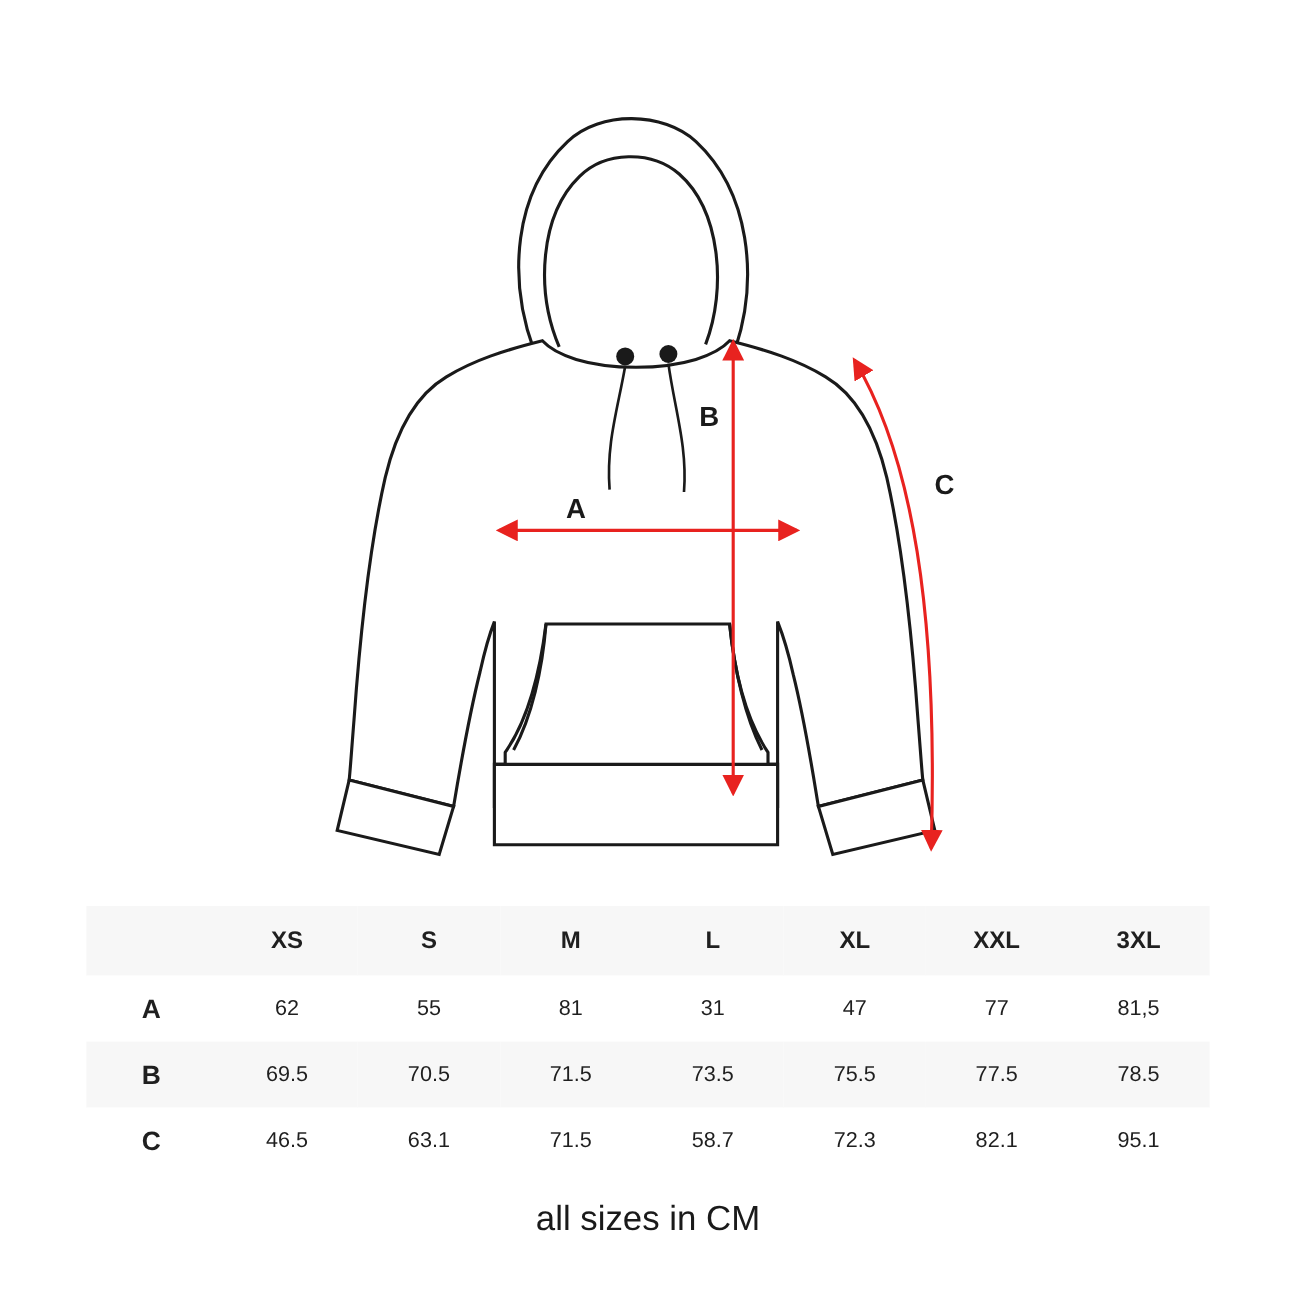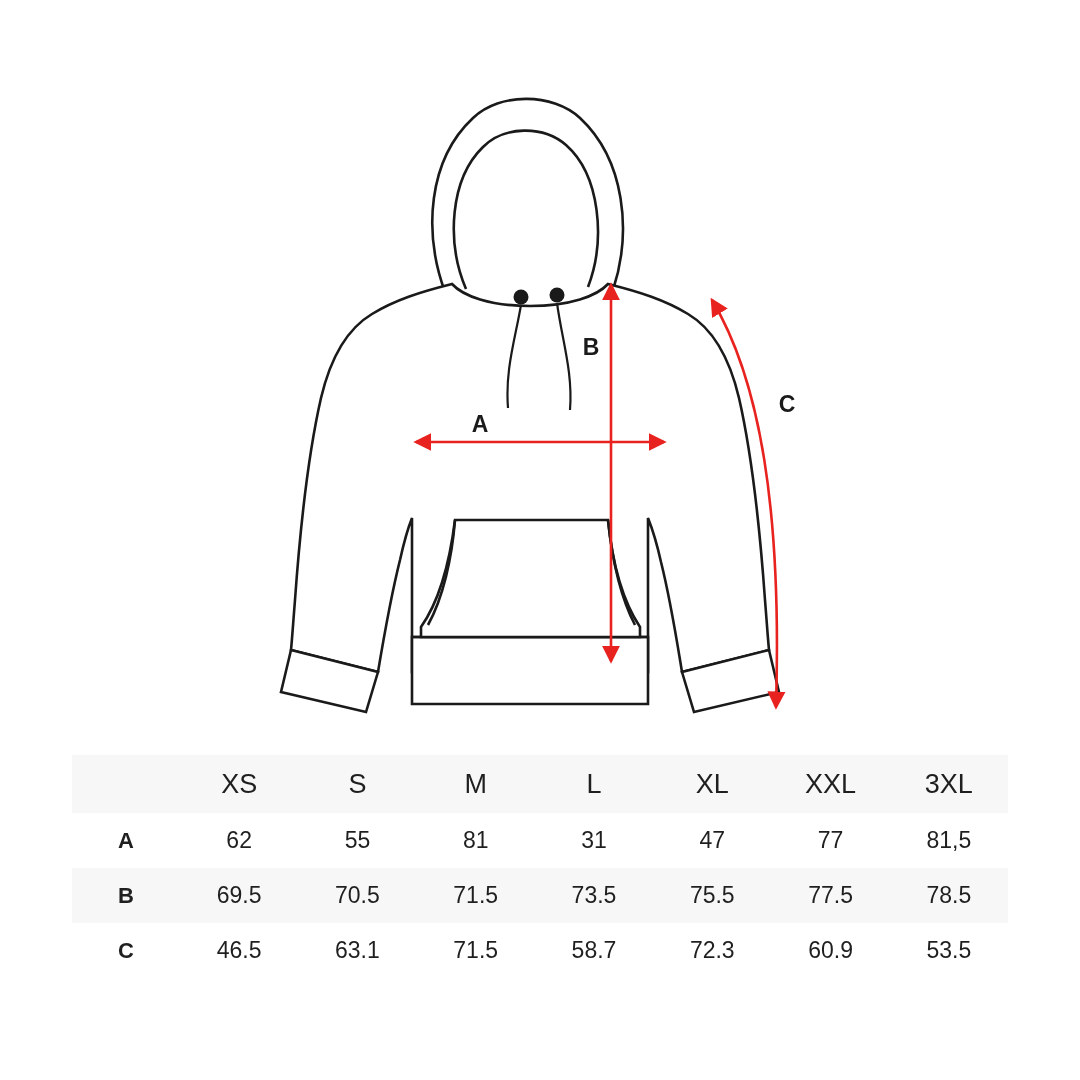--- a/index.html
+++ b/index.html
@@ -39,30 +39,30 @@
     width: 936px;
   }
   table.size-table {
     width: 936px;
     border-collapse: collapse;
     table-layout: fixed;
   }
   table.size-table td,
   table.size-table th {
     text-align: center;
-    font-size: 23px;
+    font-size: 18px;
     font-weight: normal;
     color: #1f1f1f;
     height: 55px;
     padding: 0;
     vertical-align: middle;
   }
   table.size-table thead th {
-    font-weight: normal;
-    font-size: 27px;
+    font-weight: bold;
+    font-size: 20px;
     height: 58px;
   }
   table.size-table .rowlabel {
     font-weight: bold;
     font-size: 22px;
     text-align: center;
     width: 108px;
   }
   table.size-table tbody tr.odd,
   table.size-table thead tr {
@@ -195,21 +195,22 @@
           <td>77.5</td>
           <td>78.5</td>
         </tr>
         <tr class="even">
           <td class="rowlabel">C</td>
           <td>46.5</td>
           <td>63.1</td>
           <td>71.5</td>
           <td>58.7</td>
           <td>72.3</td>
-          <td>60.9</td>
-          <td>53.5</td>
+          <td>82.1</td>
+          <td>95.1</td>
         </tr>
       </tbody>
     </table>
   </div>
 
+  <div id="footer-note">all sizes in CM</div>
 
 </div>
 
 </body></html>

